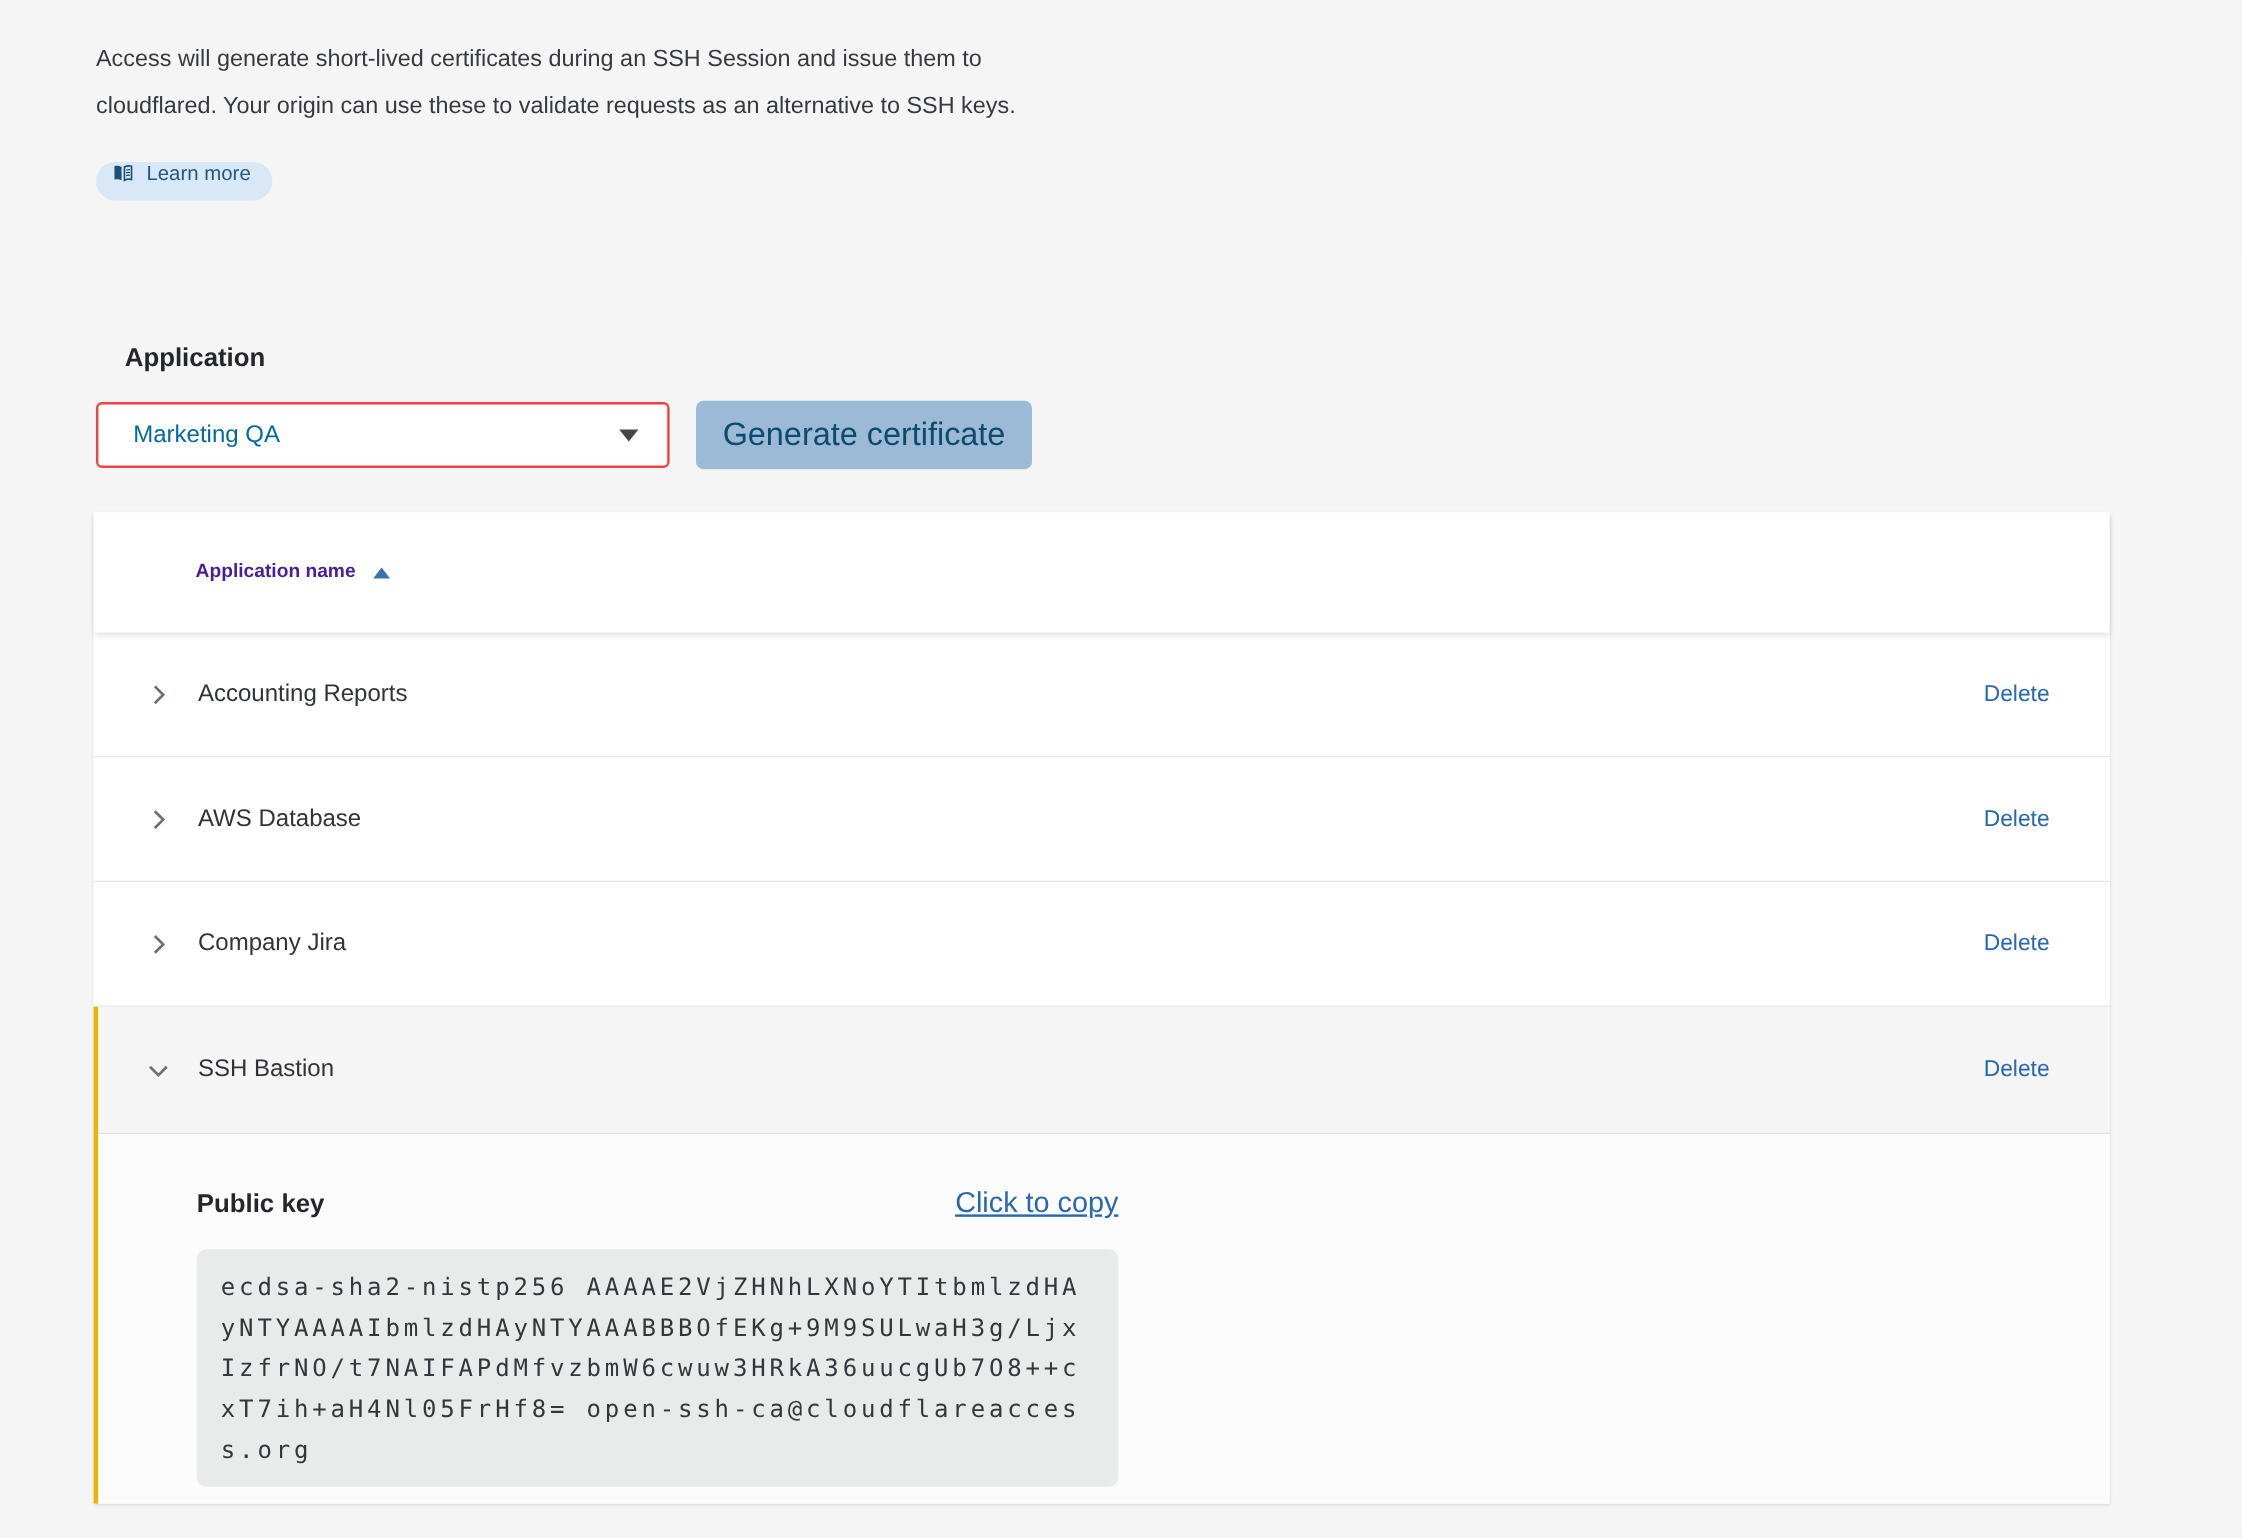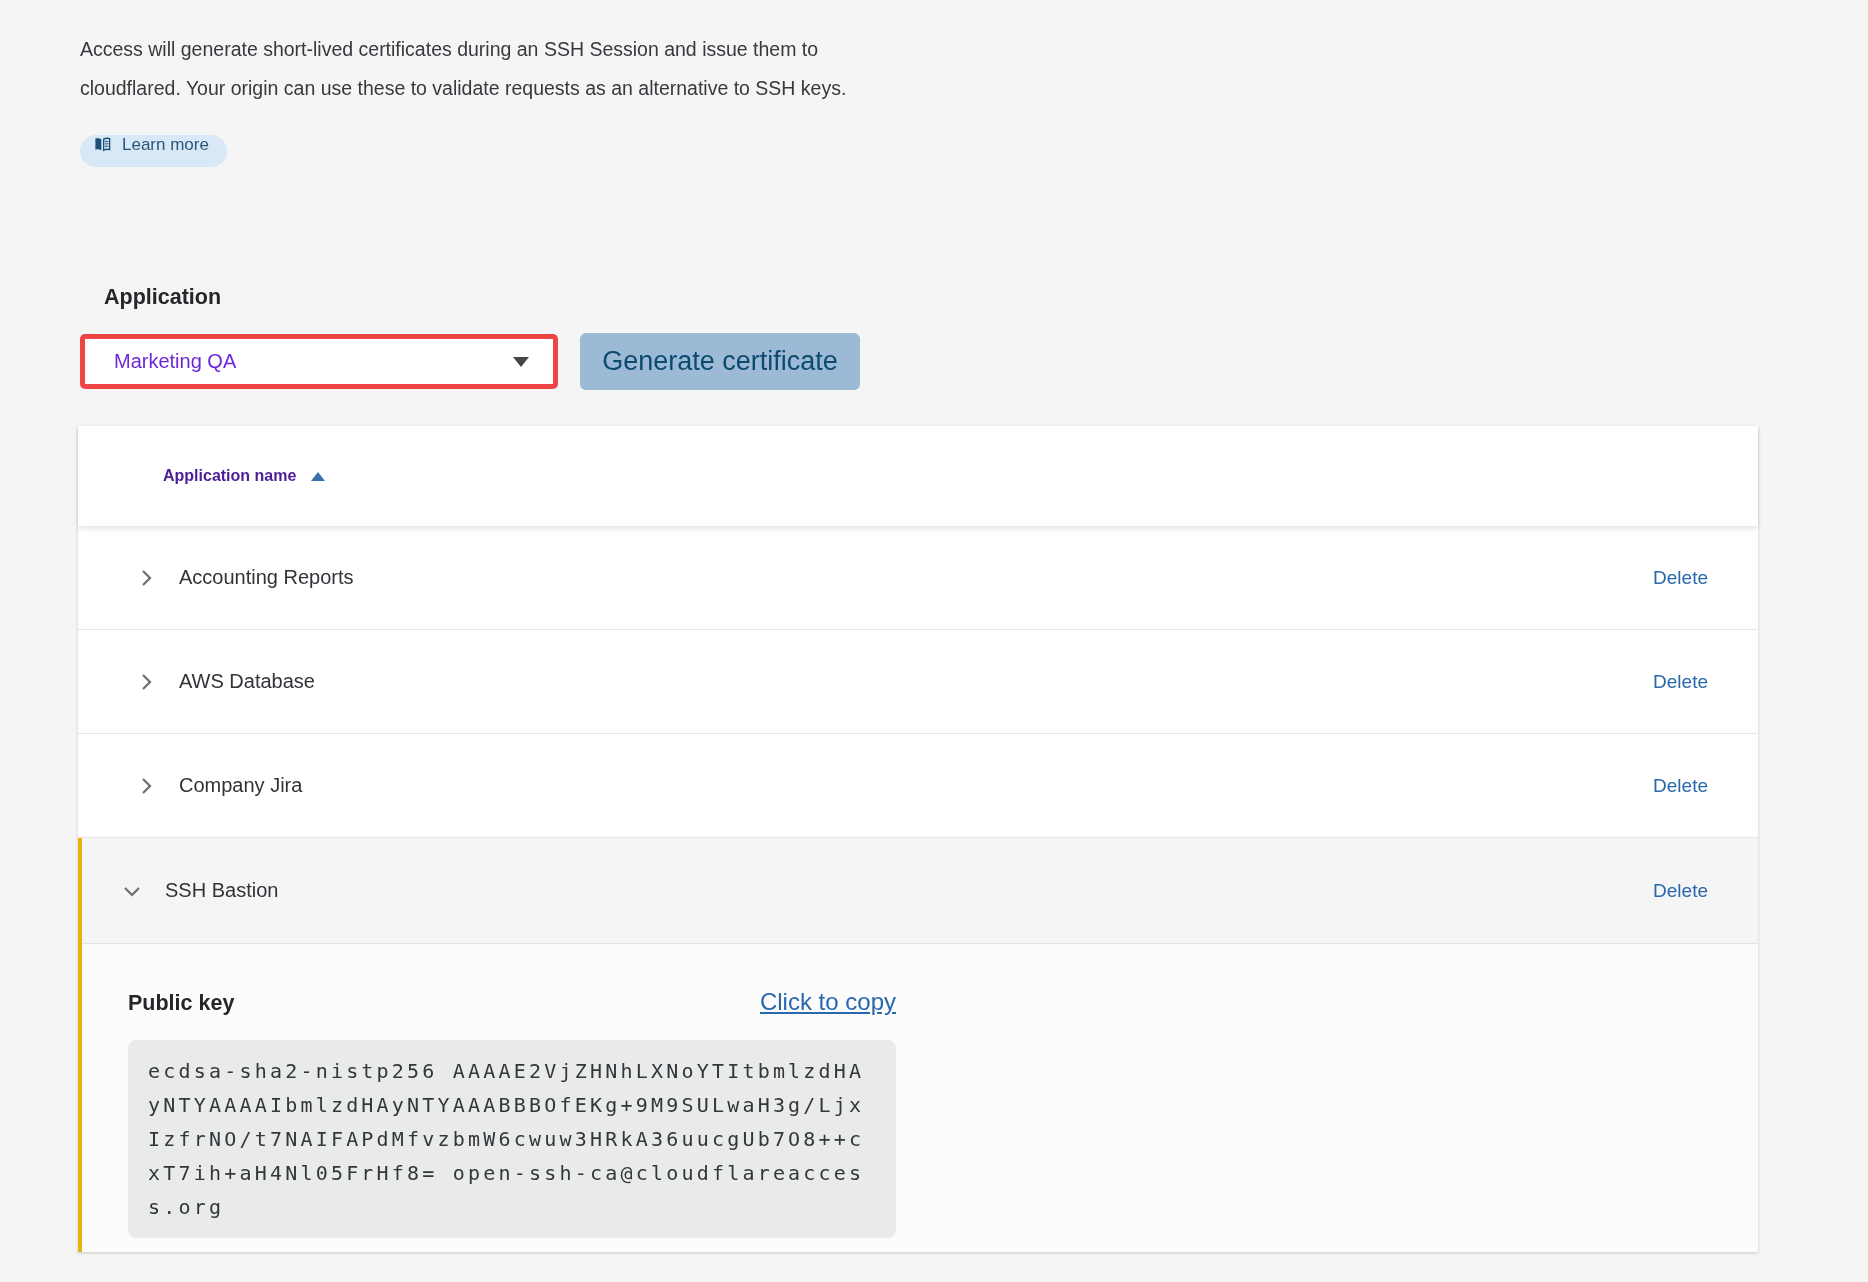--- a/index.html
+++ b/index.html
@@ -34,25 +34,25 @@
   .app-label {
     margin: 114px 0 0 104px;
     font-size: 21.5px;
     font-weight: bold;
     color: #24262a;
   }
   .form-row { display: flex; gap: 22px; margin: 24px 0 0 80px; align-items: flex-start; }
   .select {
     width: 478px; height: 55px;
     background: #fff;
-    border: 5px solid #ef4444;
+    border: 2px solid #ef4444;
     border-radius: 5px;
     display: flex; align-items: center; justify-content: space-between;
     padding: 0 24px 0 29px;
-    font-size: 20px; color: #6d28d9;
+    font-size: 20px; color: #0369a1;
     cursor: pointer;
   }
   .caret {
     width: 0; height: 0;
     border-left: 8px solid transparent;
     border-right: 8px solid transparent;
     border-top: 10px solid #43474c;
   }
   .gen-btn {
     width: 280px; height: 57px;
@@ -82,34 +82,34 @@
     width: 0; height: 0;
     border-left: 7px solid transparent;
     border-right: 7px solid transparent;
     border-bottom: 9px solid #3a72ad;
     margin-left: 15px;
     display: inline-block;
   }
   .trow {
     height: 104px;
     display: flex; align-items: center;
-    padding: 0 50px 0 56px;
+    padding: 0 50px 0 42px;
     border-bottom: 1px solid #e4e6e8;
     background: #fff;
     cursor: pointer;
   }
   .chev { width: 24px; height: 24px; display: flex; align-items: center; justify-content: center; }
   .rname { margin-left: 21px; font-size: 20px; color: #303338; }
   .del { margin-left: auto; color: #2968ac; font-size: 19px; cursor: pointer; text-decoration: none; }
   .expanded-group { border-left: 4px solid #eab308; }
   .trow.ssh { background: #f5f5f5; padding-left: 38px; height: 106px; border-bottom: 1px solid #e0e2e4; }
   .detail {
     background: #fcfcfc;
     display: flex;
-    padding: 44px 48px 14px 46px;
+    padding: 44px 48px 14px 82px;
   }
   .col-left { width: 792px; margin-right: 27px; flex: none; }
   .col-right { flex: 1; }
   .detail-head {
     display: flex; align-items: baseline; justify-content: space-between;
     height: 26px;
   }
   .col-left .detail-head { width: 768px; }
   .dlabel { font-size: 21.5px; font-weight: bold; color: #24262a; }
   .copy { font-size: 24px; color: #2968ac; text-decoration: underline; cursor: pointer; }

